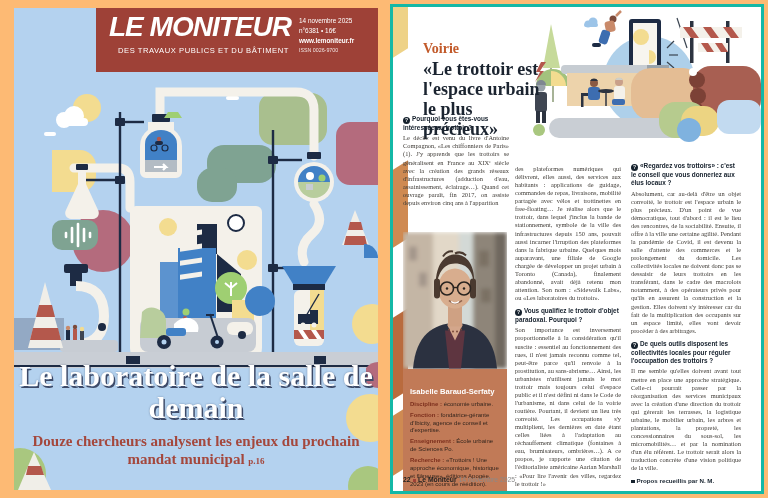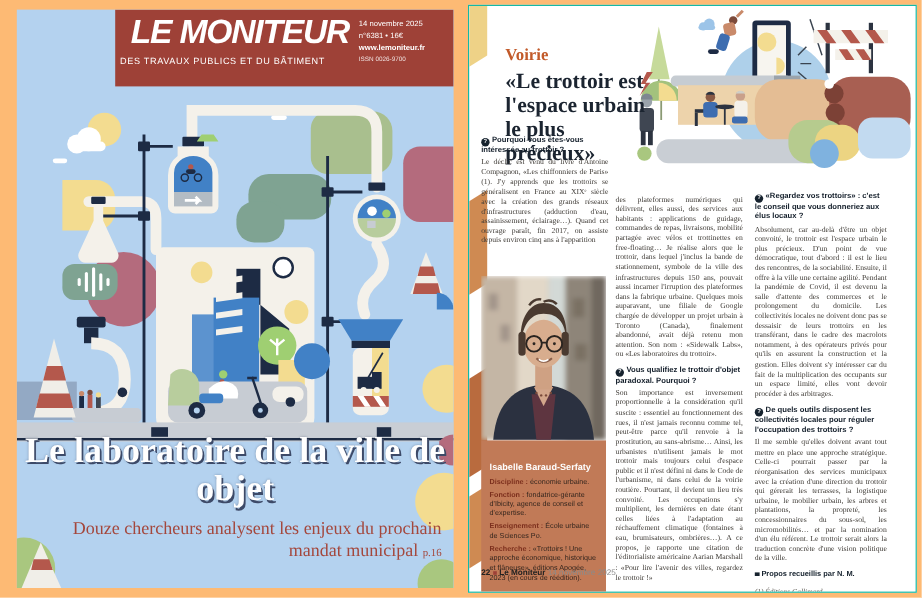--- a/index.html
+++ b/index.html
@@ -7,39 +7,39 @@
               font-family:"Liberation Serif", serif; }
   .stage { position:absolute; left:0; top:0; width:768px; height:498px; background:#fdba74; }
 
   
   .cover { position:absolute; left:14px; top:8px; width:364px; height:482px;
            background:#b4d2ef; overflow:hidden; }
   .masthead { position:absolute; left:82px; top:0; width:282px; height:64px;
               background:#9e4137; color:#fff; }
   .mh-logo { position:absolute; left:13px; top:5px; font-family:"Liberation Sans",sans-serif;
              font-weight:800; font-style:italic; font-size:28px; letter-spacing:-1px; line-height:1; }
-  .mh-tagline { position:absolute; left:4px; top:38px; font-family:"Liberation Sans",sans-serif;
+  .mh-tagline { position:absolute; left:22px; top:38px; font-family:"Liberation Sans",sans-serif;
                 font-size:7.6px; letter-spacing:0.55px; font-weight:400; }
   .mh-meta { position:absolute; right:7px; top:8px; width:72px; text-align:left;
              font-family:"Liberation Sans",sans-serif; font-size:6.4px; line-height:1.55; }
   .mh-meta .site { font-weight:700; }
   .mh-meta .issn { font-size:5.3px; opacity:.85; }
 
   .cover-art { position:absolute; left:0; top:64px; width:364px; height:418px; }
 
   .cover-title { position:absolute; left:0; top:352px; width:364px; text-align:center;
                  font-weight:700; font-size:30px; line-height:1.06; color:#ffffff;
                  text-shadow:1.5px 1.8px 0 #3d4a68, 0 0 2px rgba(40,52,82,.45); }
-  .cover-sub { position:absolute; left:10px; top:424px; width:344px; text-align:right;
-               font-weight:400; font-size:15px; line-height:1.2; color:#a4473c; }
+  .cover-sub { position:absolute; left:10px; top:424px; width:344px; text-align:center;
+               font-weight:700; font-size:15px; line-height:1.2; color:#a4473c; }
   .cover-sub .pref { font-size:9px; }
 
   
   .page2 { position:absolute; left:390px; top:4px; width:374px; height:490px;
-           background:#ffffff; border:1px solid #14b8a6; overflow:hidden; }
+           background:#ffffff; border:3px solid #14b8a6; overflow:hidden; }
   .ribbon { position:absolute; left:0; width:15px; transform:skewY(-32deg); }
   .rb1 { top:-6px;  height:52px; background:#eed287; }
   .rb2 { top:158px; height:78px; background:#cf8a52; }
   .rb3 { top:306px; height:82px; background:#b96b3e; }
   .rb4 { top:404px; height:60px; background:#cf8a52; }
 
   .ill2 { position:absolute; left:138px; top:3px; width:230px; height:146px; }
 
   .kicker { position:absolute; left:30px; top:34px; font-weight:700; font-size:14px;
             color:#c25a2a; font-family:"Liberation Serif",serif; }
@@ -256,21 +256,21 @@
       <div class="mh-logo">LE MONITEUR</div>
       <div class="mh-tagline">DES TRAVAUX PUBLICS ET DU BÂTIMENT</div>
       <div class="mh-meta">
         <div>14 novembre 2025</div>
         <div>n°6381 • 16€</div>
         <div class="site">www.lemoniteur.fr</div>
         <div class="issn">ISSN 0026-9700</div>
       </div>
     </div>
 
-    <div class="cover-title">Le laboratoire de la ville de objet</div>
+    <div class="cover-title">Le laboratoire de la salle de demain</div>
     <div class="cover-sub">
       <span>Douze chercheurs analysent les enjeux du prochain mandat municipal</span>
       <span class="pref">p.16</span>
     </div>
   </div>
 
   <div class="page2">
     <div class="ribbon rb1"></div>
     <div class="ribbon rb2"></div>
     <div class="ribbon rb3"></div>

